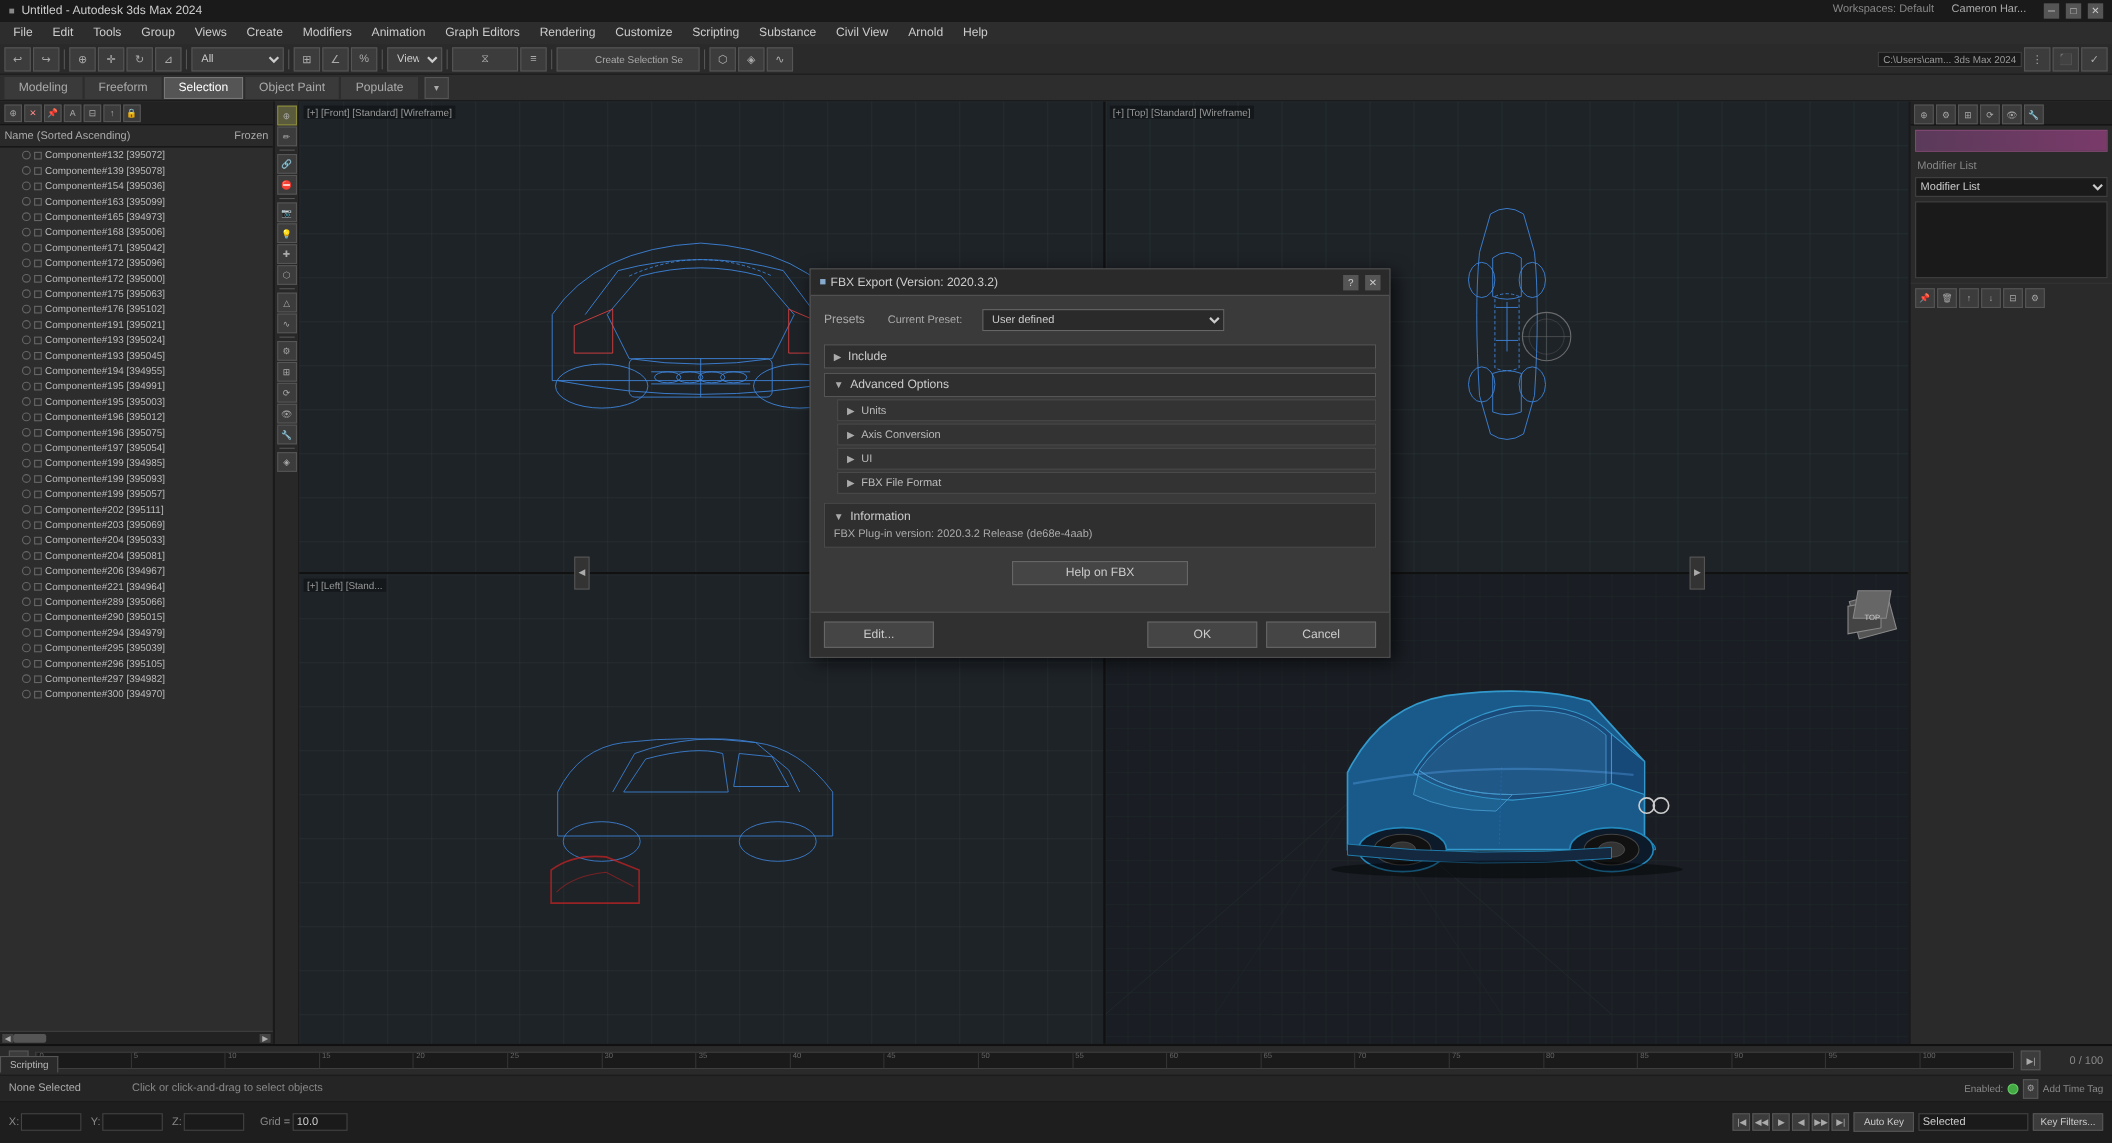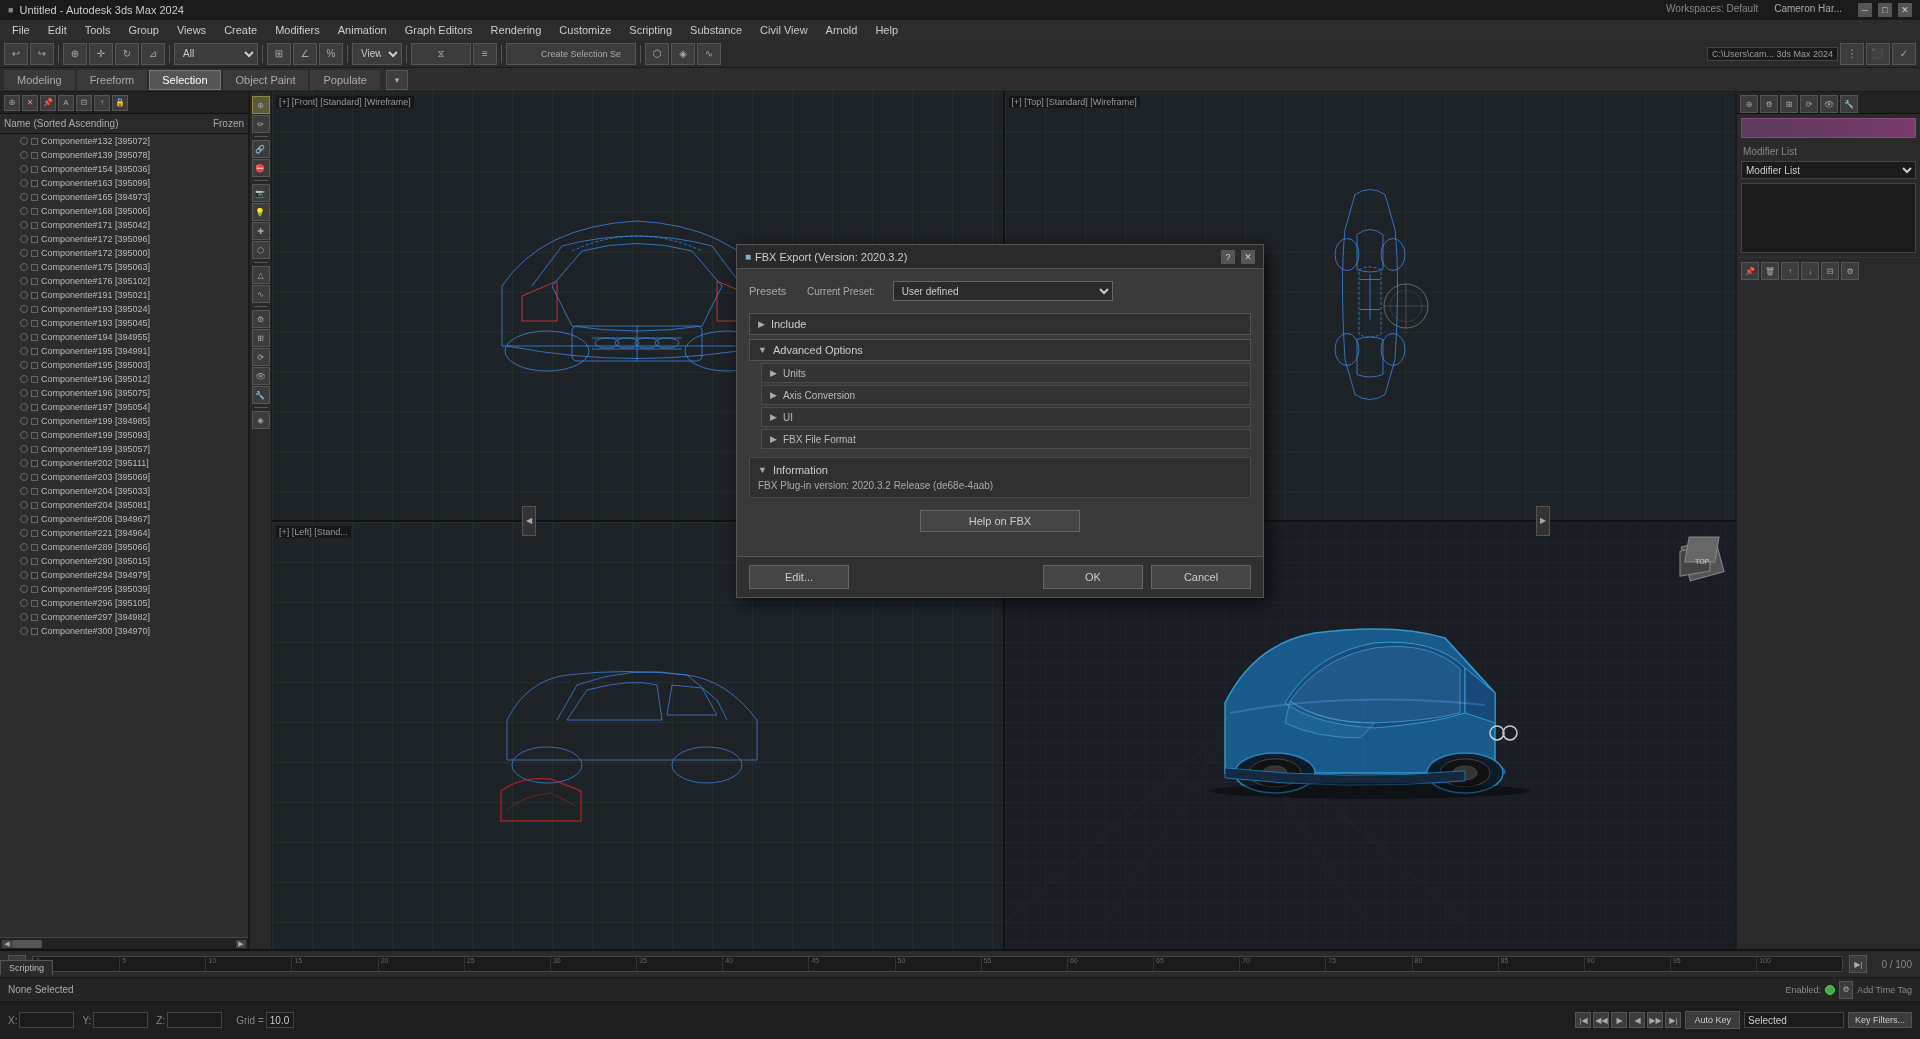--- a/index.html
+++ b/index.html
@@ -1292,27 +1292,28 @@
             <div class="ruler-seg">70</div>
             <div class="ruler-seg">75</div>
             <div class="ruler-seg">80</div>
             <div class="ruler-seg">85</div>
             <div class="ruler-seg">90</div>
             <div class="ruler-seg">95</div>
             <div class="ruler-seg">100</div>
           </div>
       </div>
       <button class="bb-btn">▶|</button>
-      <span style="font-size:10px;color:#888;margin-left:8px;">0 / 100</span>
+      <span style="font-size:10px;color:#888;margin-left:20px;">0 / 100</span>
     </div>
 
     <div id="bb-mid">
 
       <div style="position:absolute;left:0;top:-18px;background:#2a2a2a;border:1px solid #555;border-bottom:none;padding:2px 8px;font-size:9px;color:#bbb;cursor:pointer;">Scripting</div>
       <span style="color:#aaa;font-size:10px;min-width:100px;">None Selected</span>
+      <span style="color:#888;font-size:10px;flex:1;margin-left:8px;">Click or click-and-drag to select objects</span>
 
       <div style="display:flex;align-items:center;gap:4px;margin-left:auto;">
         <span style="font-size:9px;color:#888;">Enabled:</span>
         <div style="width:10px;height:10px;background:#44aa44;border-radius:50%;border:1px solid #66cc66;"></div>
         <button class="bb-btn" style="width:14px;">⚙</button>
         <span style="font-size:9px;color:#888;">Add Time Tag</span>
       </div>
     </div>
 
     <div id="bb-bot">
@@ -1324,21 +1325,21 @@
       <div class="coord-field">
         <span class="bb-coord-label">Y:</span>
         <input class="bb-coord-val" type="text" value="" style="">
       </div>
       <div class="coord-field">
         <span class="bb-coord-label">Z:</span>
         <input class="bb-coord-val" type="text" value="" style="">
       </div>
       <div style="display:flex;align-items:center;gap:2px;margin-left:6px;">
         <span class="bb-coord-label">Grid =</span>
-        <input class="bb-coord-val" type="text" style="width: 28px;" value="10.0">
+        <input class="bb-coord-val" type="text" style="width: 50px;" value="10.0">
       </div>
 
       <div id="bb-right-controls">
 
         <div class="play-controls">
           <button class="play-control-btn">|◀</button>
           <button class="play-control-btn">◀◀</button>
           <button class="play-control-btn">▶</button>
           <button class="play-control-btn">◀</button>
           <button class="play-control-btn">▶▶</button>

